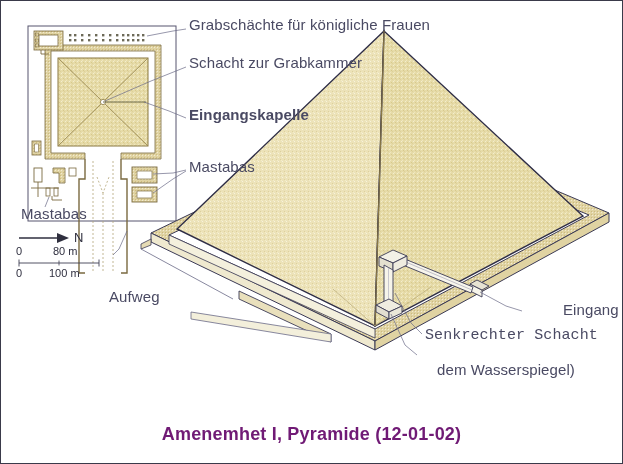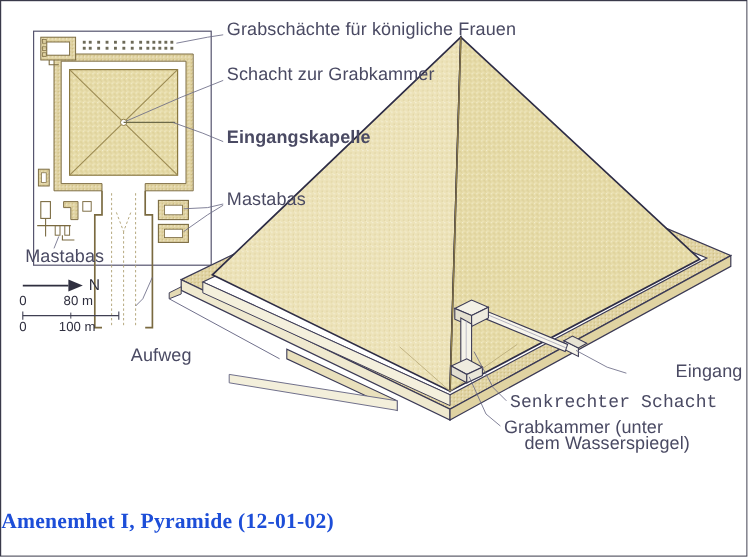--- a/index.html
+++ b/index.html
@@ -42,24 +42,25 @@
     font-family: "Liberation Sans", sans-serif;
     font-size: 11px;
     color: #2f2f3f;
     white-space: nowrap;
   }
   #caption {
     position: absolute;
     left: 0;
     right: 0;
     top: 423px;
-    font-family: Liberation Serif, serif;
+    text-align: center;
+    font-family: Liberation Sans, sans-serif;
     font-weight: bold;
     font-size: 18px;
-    color: #1d4ed8;
+    color: #701a75;
     letter-spacing: 0.2px;
   }
 </style>
 </head>
 <body>
 
 <div id="figure-root">
 
   <svg id="figure-svg" viewBox="0 0 623 464" xmlns="http://www.w3.org/2000/svg">
     <defs>
@@ -255,18 +256,17 @@
 
   <div class="scale-text" style="left:73px; top:229px; font-size:13px;">N</div>
 
   <div class="scale-text" style="left:15px; top:244px;">0</div>
   <div class="scale-text" style="left:52px; top:244px;">80 m</div>
   <div class="scale-text" style="left:15px; top:266px;">0</div>
   <div class="scale-text" style="left:48px; top:266px;">100 m</div>
 
   <div class="callout-label" style="left:524px; top:303px;margin-left:38px;">Eingang</div>
   <div class="callout-label" style="left:424px; top:329px;font-family:Liberation Mono, monospace;">Senkrechter Schacht</div>
-  <div class="callout-label" style="left:419px; top:350px;">Grabkammer (unter</div>
   <div class="callout-label" style="left:424px; top:363px;margin-left:12px;">dem Wasserspiegel)</div>
 
   <div id="caption">Amenemhet I,  Pyramide (12-01-02)</div>
 
 </div>
 
 </body></html>

